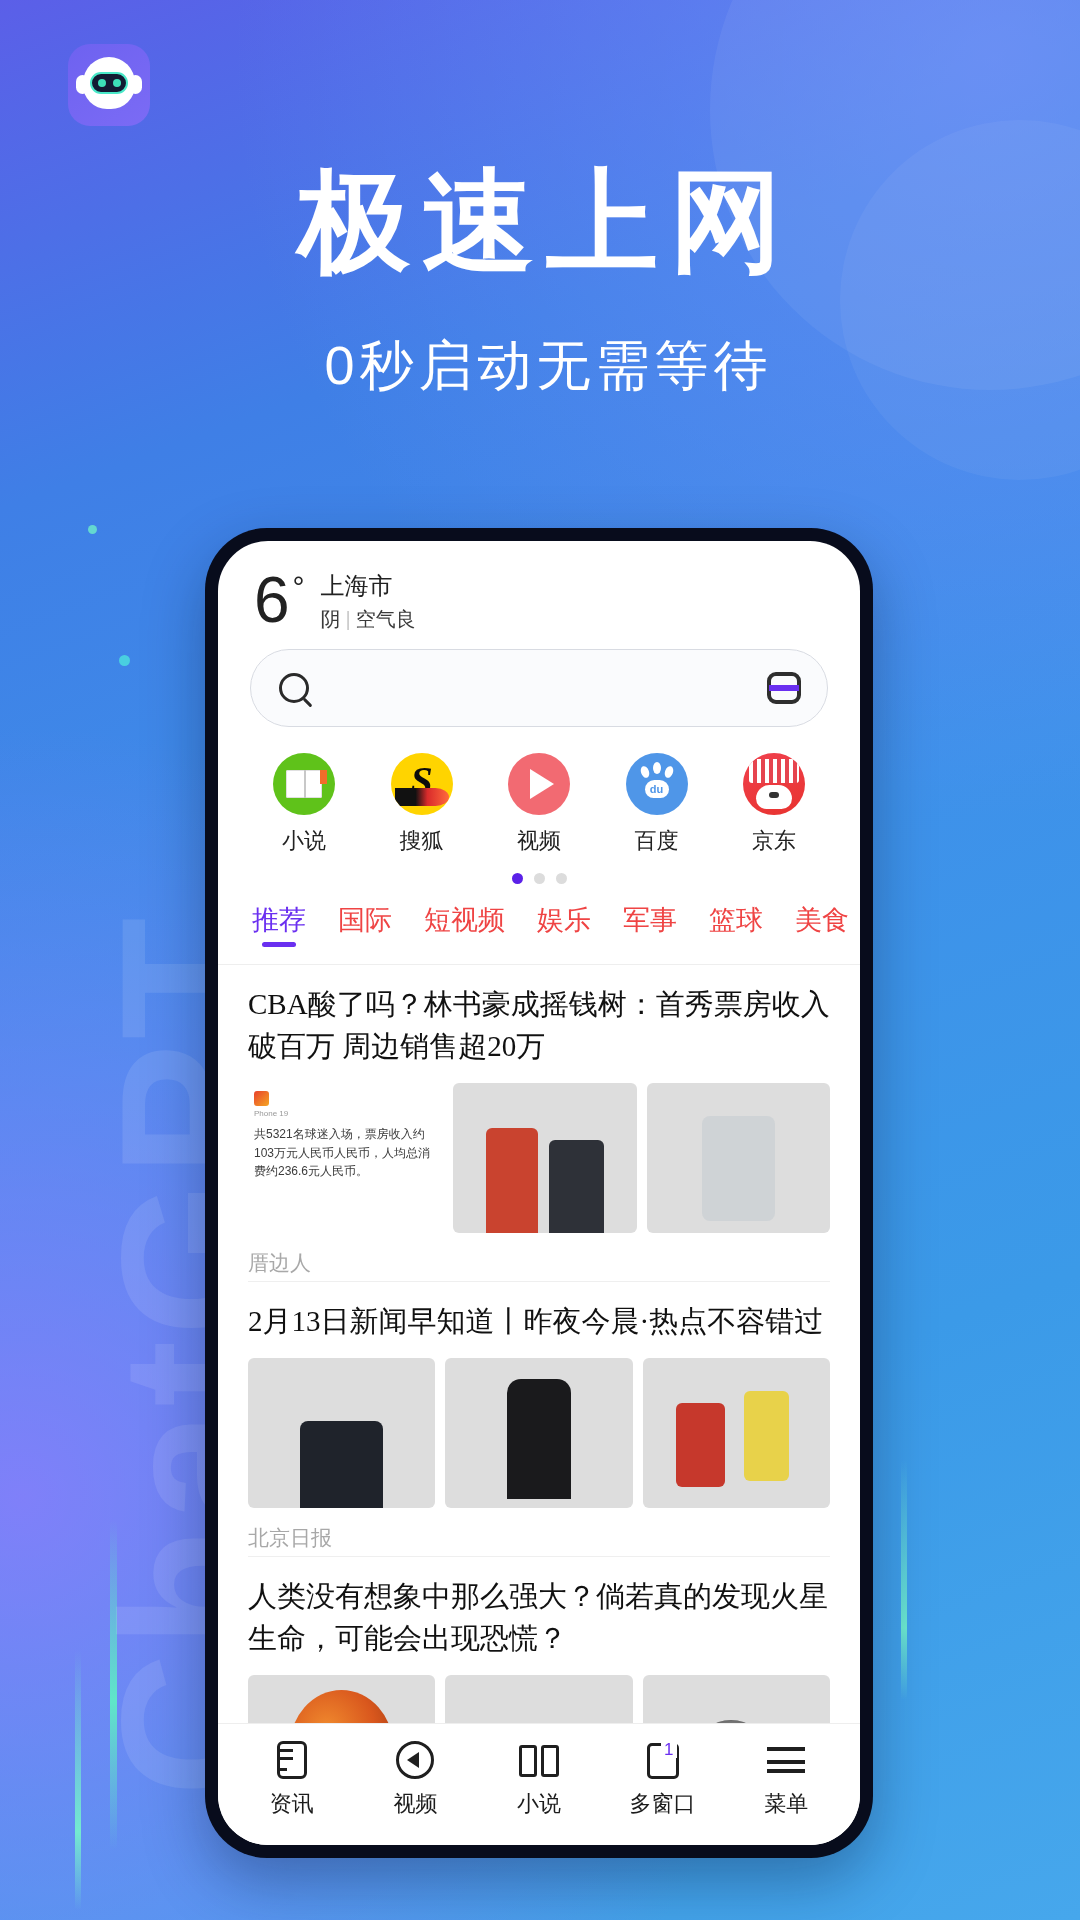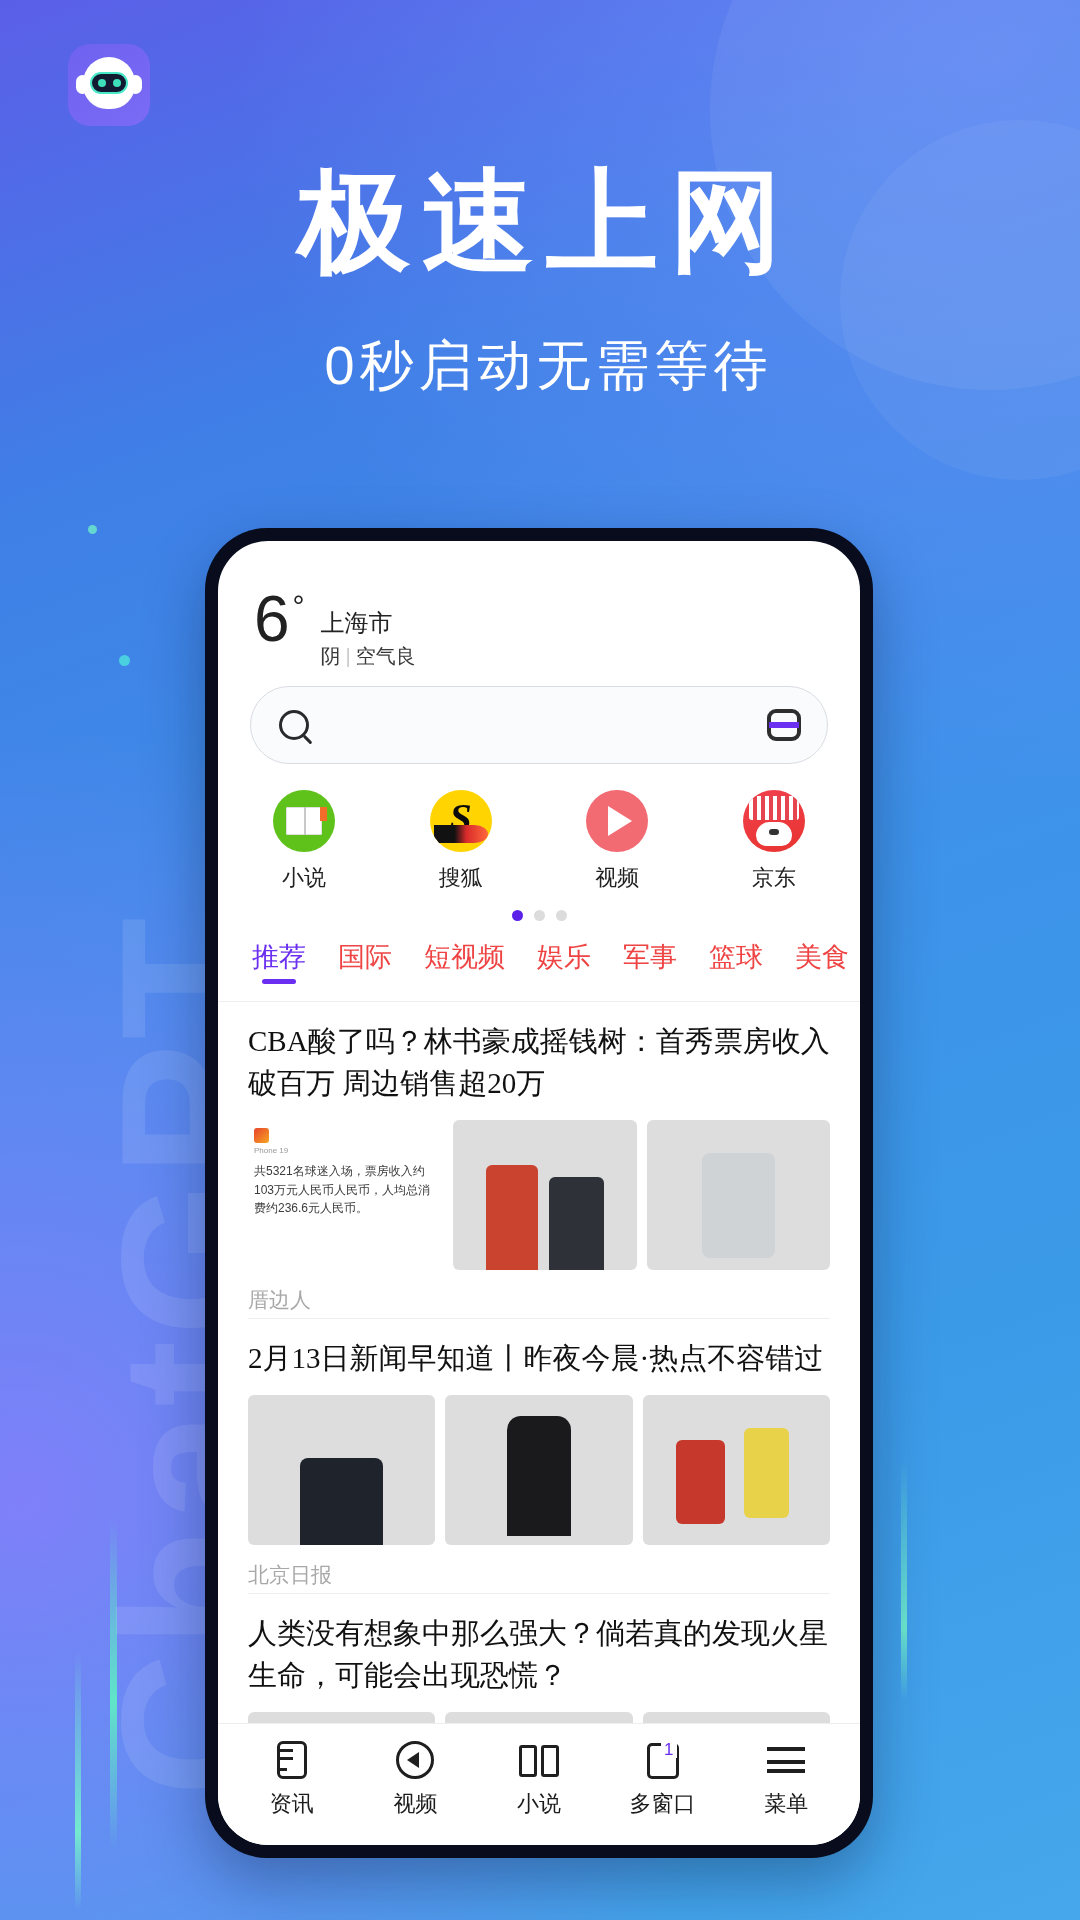--- a/index.html
+++ b/index.html
@@ -136,21 +136,21 @@
     display:flex; align-items:center;
     padding:26px 36px 10px 36px;
     gap:16px;
   }
   .weather .temp {
     font-size:64px; font-weight:300; color:#222; line-height:1;
     display:flex; align-items:flex-start;
   }
   .weather .temp .deg { font-size:30px; line-height:1; margin-top:4px; margin-left:3px; }
   .weather .wcol { display:flex; flex-direction:column; gap:4px; padding-top:3px; }
-  .weather .city { font-size:24px; color:#222;margin-top:37px; }
+  .weather .city { font-size:24px; color:#222; }
   .weather .cond { font-size:20px; color:#3a3a3a; }
   .weather .cond .bar { color:#c9c9c9; margin:0 5px; }
 
   
   .searchbar {
     margin:6px 32px 0 32px;
     height:78px;
     border:1.6px solid #d8dbe2;
     border-radius:40px;
     background:#fafbfd;
@@ -385,20 +385,31 @@
         </div>
         <div class="lbl">搜狐</div>
       </div>
       <div class="sc">
         <div class="ic ic-video">
           <div class="tri"></div>
         </div>
         <div class="lbl">视频</div>
       </div>
       <div class="sc">
+        <div class="ic ic-baidu">
+          <div class="paw">
+            <div class="t t1"></div>
+              <div class="t t2"></div>
+              <div class="t t3"></div>
+            <div class="pad">du</div>
+          </div>
+        </div>
+        <div class="lbl">百度</div>
+      </div>
+      <div class="sc">
         <div class="ic ic-jd">
           <div class="stripes"></div>
             <div class="dog"></div>
         </div>
         <div class="lbl">京东</div>
       </div>
     </div>
 
     <div class="dots">
       <div class="d on"></div>

